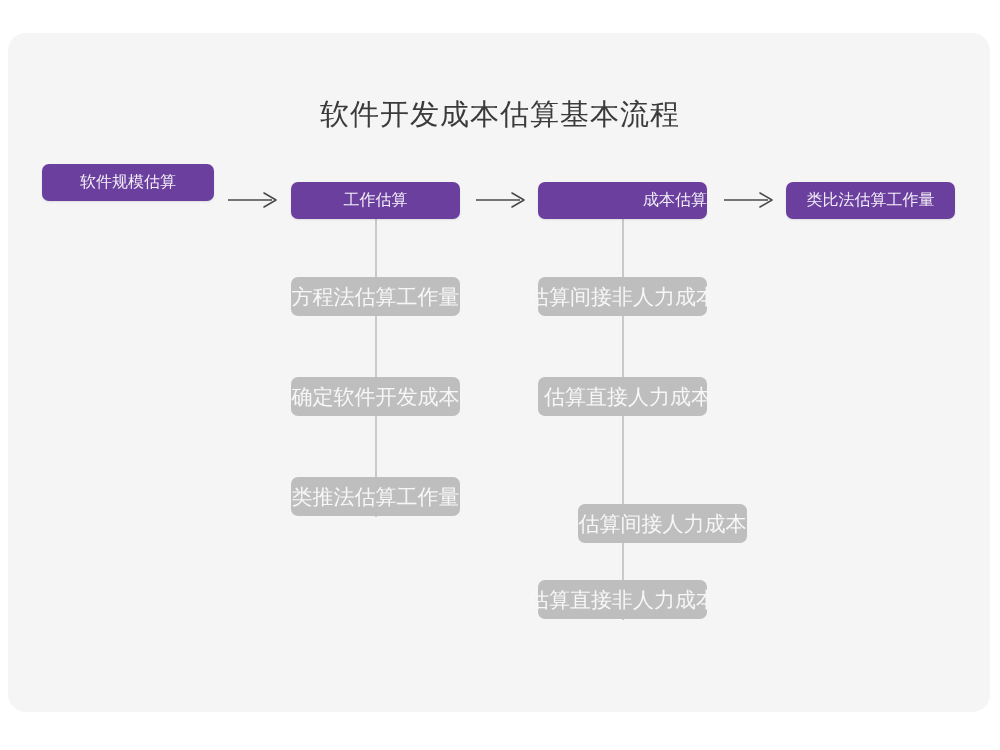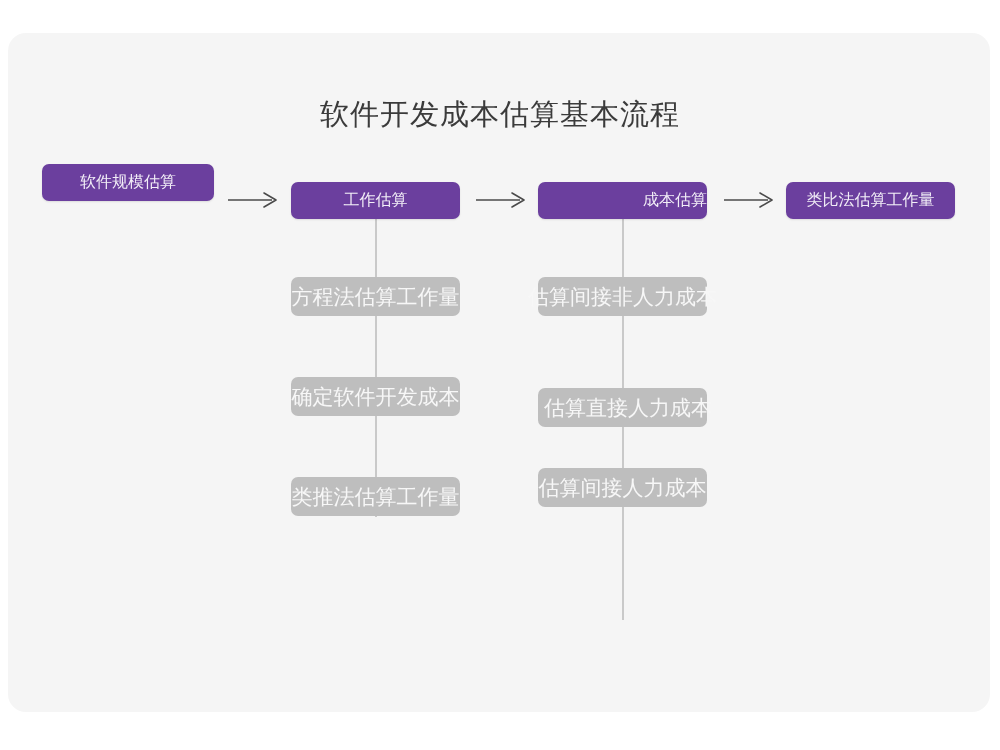--- a/index.html
+++ b/index.html
@@ -151,23 +151,26 @@
     </div>
 
     <div class="node node-sub col2" style="top:477px;">
       <span>类推法估算工作量</span>
     </div>
 
     <div class="node node-sub col3" style="top:277px;">
       <span>估算间接非人力成本</span>
     </div>
 
-    <div class="node node-sub col3" style="top:388px;padding-left:11px;">
+    <div class="node node-sub col3" style="top:377px;padding-left:11px;">
       <span>估算直接人力成本</span>
     </div>
 
-    <div class="node node-sub col3" style="top:468px;">
+    <div class="node node-sub col3" style="top:504px;margin-left:40px;">
       <span>估算间接人力成本</span>
     </div>
 
+    <div class="node node-sub col3" style="top:580px;">
+      <span>估算直接非人力成本</span>
+    </div>
 
   </div>
 </div>
 
 </body></html>

